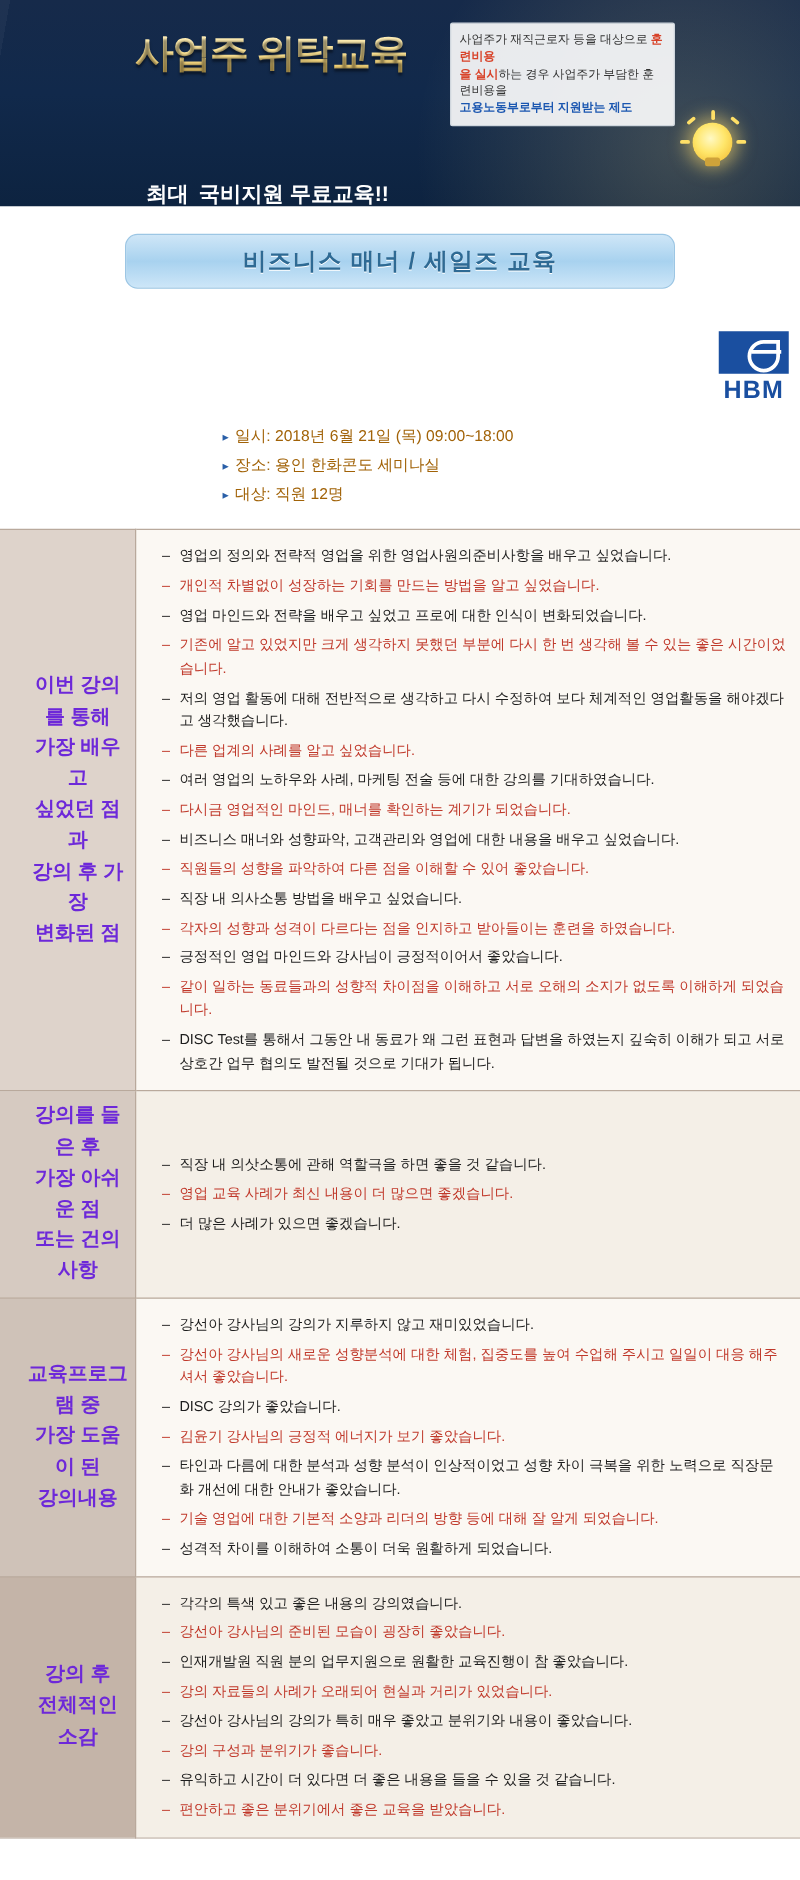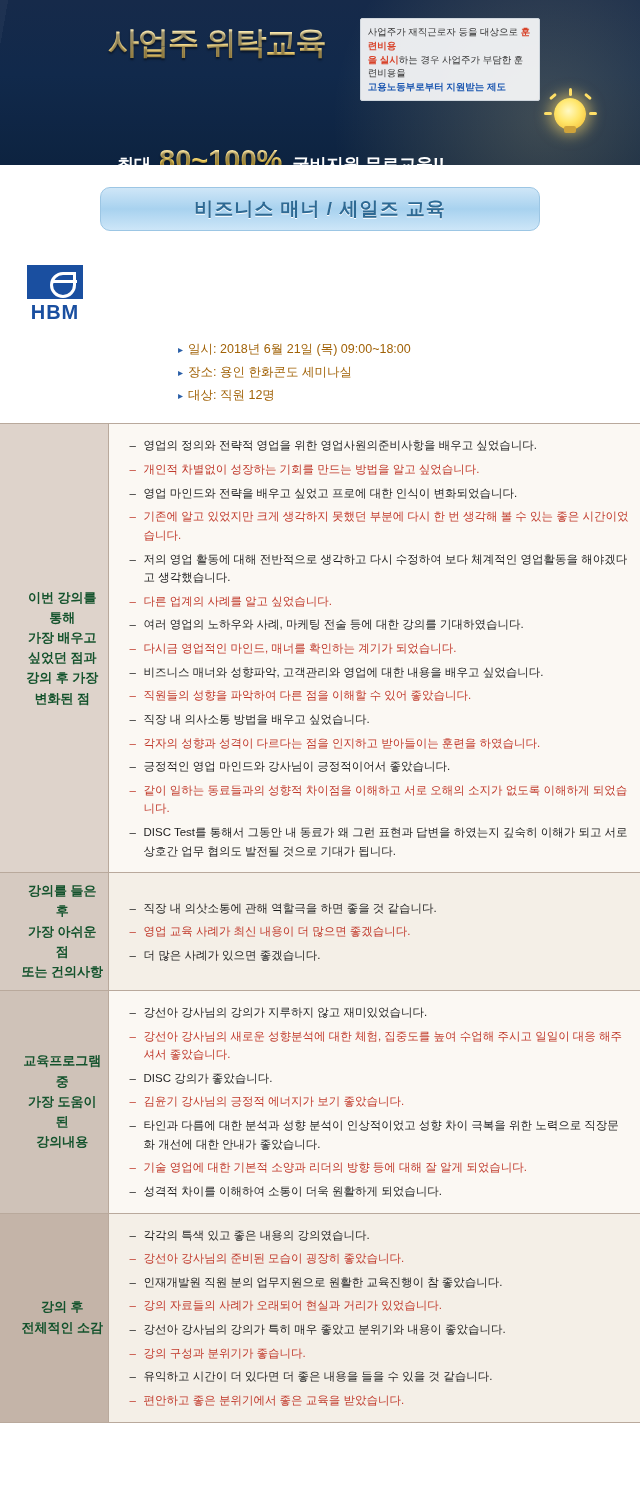--- a/index.html
+++ b/index.html
@@ -100,21 +100,21 @@
     border: 1px solid #9cc6e4;
     display:flex; align-items:center; justify-content:center;
     color:#2e6a94;
     font-size: 19px;
     font-weight: bold;
     letter-spacing: 1px;
     text-shadow: 0 1px 0 #ffffff;
   }
 
   
-  .logo-wrap { display:flex; justify-content:flex-start; margin-top: 26px; padding-left: 18px; }
+  .logo-wrap { display:flex; justify-content:flex-end; margin-top: 26px; }
   .logo { width: 74px; }
   .logo .mark {
     width: 56px; height: 34px; margin: 0 auto;
     background: #1a4fa0;
     position: relative;
   }
   .logo .mark::after {
     content:"";
     position:absolute; right:7px; top:7px; width:20px; height:20px;
     border:3px solid #ffffff; border-radius:50% 0 50% 50%;
@@ -145,24 +145,24 @@
   
   table.fb {
     width: 640px;
     border-collapse: collapse;
     table-layout: fixed;
   }
   table.fb td { vertical-align: middle; padding-left: 21px; }
   td.label {
     width: 108px;
     text-align: center;
-    font-size: 13px;
+    font-size: 16px;
     font-weight: bold;
     line-height: 1.55;
-    color: #14532d;
+    color: #6d28d9;
     border-top: 1px solid #b9a99c;
     border-bottom: 1px solid #b9a99c;
     border-right: 1px solid #b9a99c;
     padding: 8px 4px;
   }
   td.content {
     padding: 12px 10px 12px 14px;
     border-top: 1px solid #b9a99c;
     border-bottom: 1px solid #b9a99c;
     font-size: 11.5px;
@@ -209,21 +209,20 @@
           <span class="hl">을 실시</span><span>하는 경우 사업주가 부담한 훈련비용을</span>
         </div>
         <div>
           <span class="hl2">고용노동부로부터 지원받는 제도</span>
         </div>
       </div>
     </div>
 
     <div class="banner-sub">
       <span class="s1">최대</span>
-      <span class="s2">80~100%</span>
       <span class="s3">국비지원 무료교육!!</span>
     </div>
 
     <div class="bulb">
       <i class="r1"></i>
         <i class="r2"></i>
         <i class="r3"></i>
         <i class="r4"></i>
         <i class="r5"></i>
       <div class="glow"></div>

